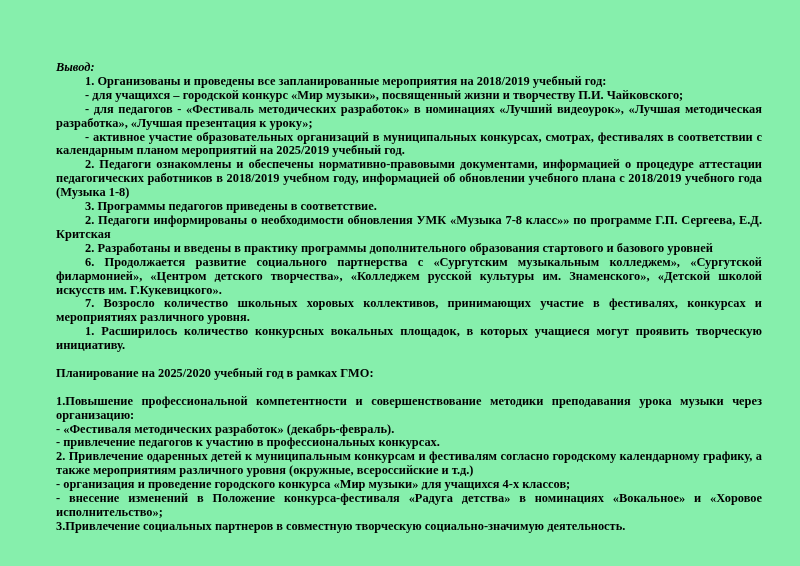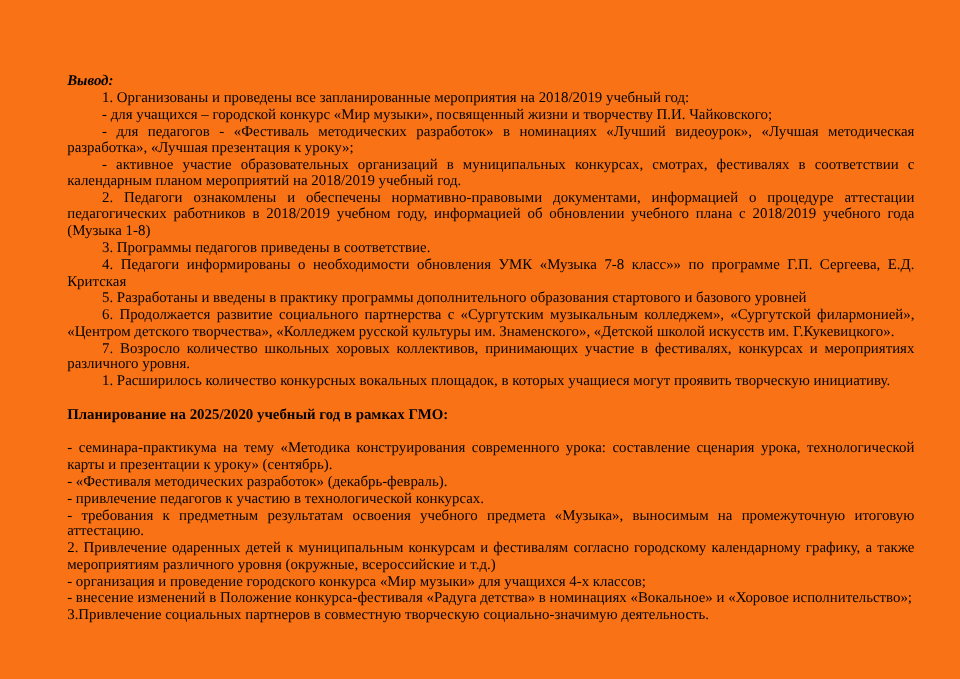--- a/index.html
+++ b/index.html
@@ -10,58 +10,58 @@
   body {
     width: 800px;
     height: 566px;
     overflow: hidden;
   }
   .page {
     box-sizing: border-box;
     width: 800px;
     height: 566px;
     padding: 61px 38px 0 56px;
-    background: #f97316;
+    background: #86efac;
     color: #000000;
     font-family: "Liberation Serif", "DejaVu Serif", serif;
     font-size: 12.4px;
     line-height: 13.9px;
   }
   .doc-body p {
     margin: 0;
     padding: 0;
     text-align: justify;
+    font-weight: bold;
   }
   p.indent { text-indent: 29px; }
   p.bold   { font-weight: bold; }
   p.italic { font-style: italic; }
   p.spacer { text-align: left; }
 </style>
 </head>
 <body>
 
 <div class="page">
   <div class="doc-body" id="doc-body">
       <p class="bold italic">Вывод:</p>
       <p class="indent">1.  Организованы и проведены все запланированные мероприятия на 2018/2019 учебный год:</p>
       <p class="indent">- для учащихся – городской конкурс «Мир музыки», посвященный жизни и творчеству П.И. Чайковского;</p>
       <p class="indent">- для педагогов -   «Фестиваль методических разработок» в номинациях «Лучший видеоурок», «Лучшая методическая разработка», «Лучшая презентация к уроку»;</p>
-      <p class="indent">- активное участие образовательных организаций в муниципальных конкурсах, смотрах, фестивалях в соответствии с календарным планом мероприятий на 2018/2019 учебный год.</p>
+      <p class="indent">- активное участие образовательных организаций в муниципальных конкурсах, смотрах, фестивалях в соответствии с календарным планом мероприятий на 2025/2019 учебный год.</p>
       <p class="indent">2. Педагоги ознакомлены и обеспечены нормативно-правовыми документами, информацией о процедуре аттестации педагогических работников в 2018/2019 учебном году, информацией об обновлении учебного плана с 2018/2019 учебного года (Музыка 1-8)</p>
       <p class="indent">3.  Программы педагогов приведены в соответствие.</p>
-      <p class="indent">4.  Педагоги информированы о необходимости обновления УМК «Музыка 7-8 класс»» по программе Г.П. Сергеева, Е.Д. Критская</p>
-      <p class="indent">5.  Разработаны и введены в практику программы дополнительного образования стартового и базового уровней</p>
+      <p class="indent">2.  Педагоги информированы о необходимости обновления УМК «Музыка 7-8 класс»» по программе Г.П. Сергеева, Е.Д. Критская</p>
+      <p class="indent">2.  Разработаны и введены в практику программы дополнительного образования стартового и базового уровней</p>
       <p class="indent">6.  Продолжается развитие социального партнерства с   «Сургутским музыкальным колледжем», «Сургутской филармонией», «Центром детского творчества», «Колледжем русской культуры им. Знаменского», «Детской школой искусств им. Г.Кукевицкого».</p>
       <p class="indent">7.  Возросло количество школьных хоровых коллективов, принимающих участие в фестивалях, конкурсах и мероприятиях различного уровня.</p>
       <p class="indent">1.  Расширилось количество конкурсных вокальных площадок, в которых учащиеся могут проявить творческую инициативу.</p>
       <p class="spacer">&nbsp;</p>
       <p class="bold">Планирование на 2025/2020 учебный год в рамках ГМО:</p>
       <p class="spacer">&nbsp;</p>
-      <p>- семинара-практикума  на тему  «Методика конструирования современного урока: составление сценария урока, технологической карты и презентации к уроку» (сентябрь).</p>
+      <p>1.Повышение профессиональной компетентности  и совершенствование методики преподавания урока музыки через организацию:</p>
       <p>- «Фестиваля методических  разработок» (декабрь-февраль).</p>
-      <p>- привлечение педагогов к  участию в технологической конкурсах.</p>
-      <p>- требования к предметным результатам освоения учебного предмета «Музыка», выносимым на промежуточную итоговую аттестацию.</p>
+      <p>- привлечение педагогов к  участию в профессиональных конкурсах.</p>
       <p>2. Привлечение одаренных детей к муниципальным конкурсам и фестивалям согласно городскому календарному графику, а также мероприятиям различного уровня (окружные, всероссийские и т.д.)</p>
       <p>- организация и проведение  городского конкурса «Мир музыки» для учащихся 4-х классов;</p>
       <p>- внесение изменений в Положение конкурса-фестиваля «Радуга детства» в номинациях «Вокальное» и «Хоровое исполнительство»;</p>
       <p>3.Привлечение социальных партнеров в совместную творческую социально-значимую деятельность.</p>
     </div>
 </div>
 
 </body></html>

